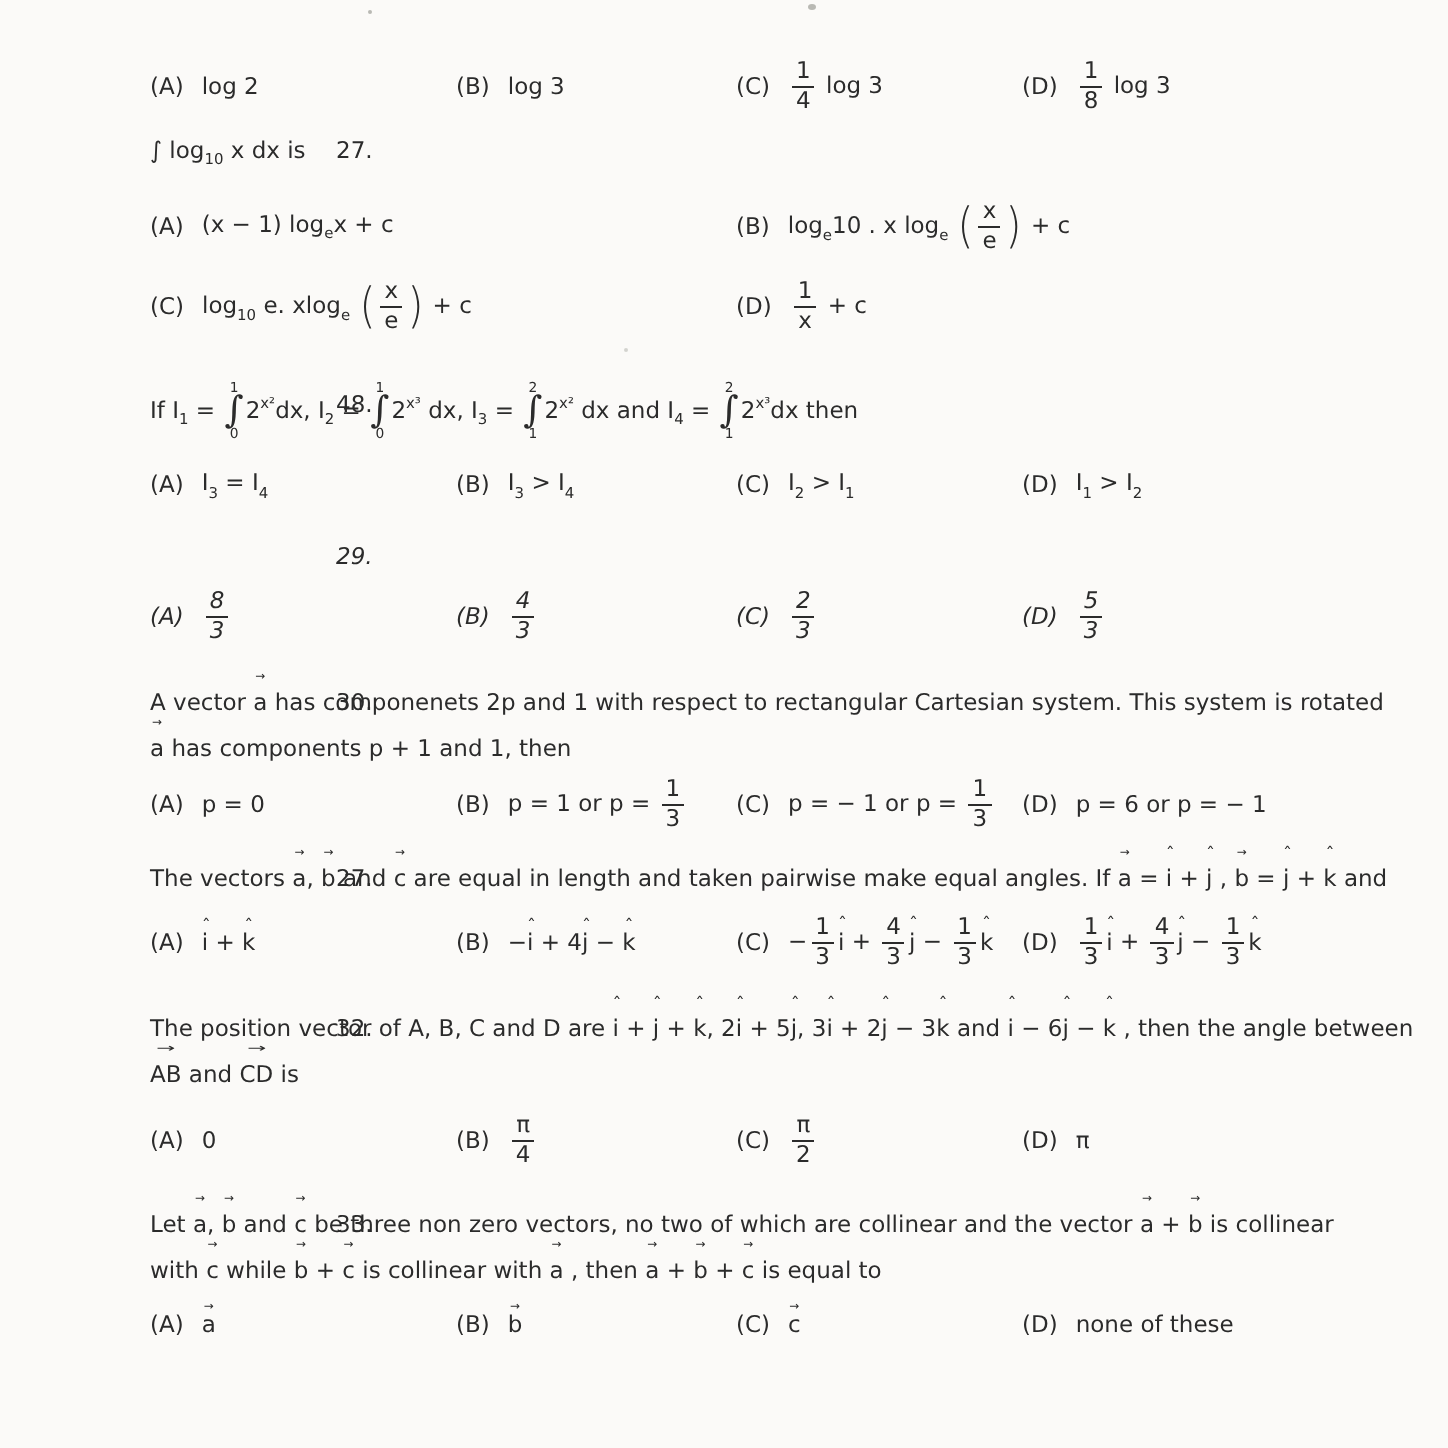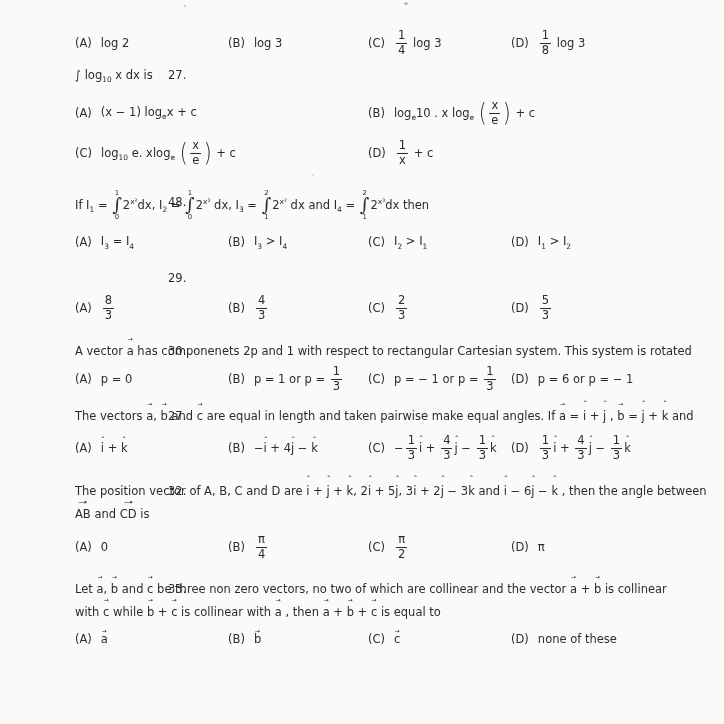--- a/index.html
+++ b/index.html
@@ -20,21 +20,21 @@
   .opts:not(.two) .opt:nth-child(3){width:143px;}
   .opts.two .opt:nth-child(1){width:293px;}
   .ol{margin-right:9px;}
   .mx{display:inline-block;}
   
   .q26{margin-top:2px;} .q26 .opts{height:30px;}
   .q27{margin-top:6px;}
   .q27 .opts{height:36px;margin-top:4px;}
   .q27 .opts.r2{height:40px;margin-top:2px;}
   .q28{margin-top:12px;} .q28 .opts{height:22px;margin-top:4px;}
-  .q29{margin-top:14px;} .q29 .opts{height:32px;margin-top:2px;}
+  .q29{margin-top:14px;font-style:italic;} .q29 .opts{height:32px;margin-top:2px;}
   .q30{margin-top:16px;} .q30 .opts{height:32px;margin-top:0;}
   .q31{margin-top:10px;} .q31 .opts{height:36px;margin-top:2px;}
   .q32{margin-top:14px;} .q32 .opts{height:34px;margin-top:4px;}
   .q33{margin-top:14px;} .q33 .opts{height:26px;margin-top:2px;}
   
   sub,sup{font-size:0.65em;margin-top:21px;}
   .frac{display:inline-flex;flex-direction:column;align-items:center;vertical-align:middle;line-height:1.2;margin:0 2px;text-align:center;}
   .frac .fn{border-bottom:1px solid currentColor;padding:0 2px;}
   .frac .fd{padding:0 2px;}
   .int{display:inline-flex;flex-direction:column;align-items:center;vertical-align:middle;line-height:1;margin:0 1px;}
@@ -205,20 +205,21 @@
             </span></span>
         </div>
     </div>
   </section>
 
   <section class="q q30">
     <div class="stem">
       <span class="qnum">30.</span>
       <span class="mx">A vector <span class="vec"><span class="ar">→</span><span class="vb">a</span></span> has componenets 2p and 1 with respect to rectangular Cartesian system. This system is rotated</span>
     </div>
+    <div class="stem"><span class="mx"><span class="vec"><span class="ar">→</span><span class="vb">a</span></span> has components p + 1 and 1, then</span></div>
     <div class="opts">
       <div class="opt">
           <span class="ol">(A)</span>
           <span class="mx">p = 0</span>
         </div>
       <div class="opt">
           <span class="ol">(B)</span>
           <span class="mx">p = 1 or p = <span class="frac">
               <span class="fn">1</span>
               <span class="fd">3</span>

